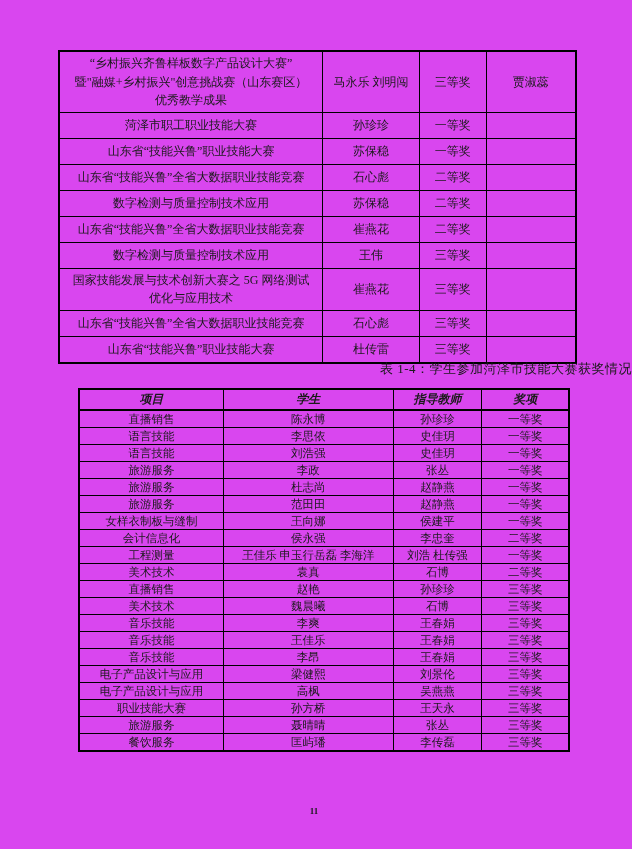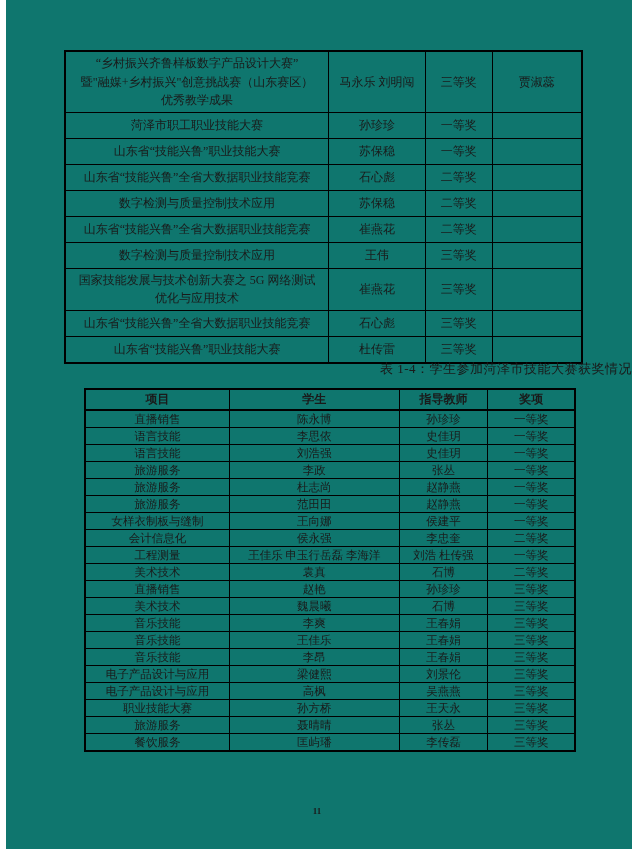--- a/index.html
+++ b/index.html
@@ -3,21 +3,21 @@
 <meta charset="utf-8">
 <style>
   html, body { margin:0; padding:0; }
   body {
     width:632px; height:849px;
     background:#ffffff;
     position:relative;
     font-family:"Liberation Serif","DejaVu Serif",serif;
     color:#1a1a1a;
   }
-  .page { position:absolute; inset:0; background:#0f766e;margin-left:6px; }
+  .page { position:absolute; inset:0; background:#d946ef; }
 
   
   table.t1 {
     position:absolute; left:58px; top:50px; width:519px;
     border-collapse:collapse; table-layout:fixed;
     border:2px solid #000;
   }
   table.t1 td {
     border:1px solid #000;
     text-align:center; vertical-align:middle;
@@ -37,20 +37,21 @@
   table.t2 {
     position:absolute; left:78px; top:388px; width:492px;
     border-collapse:collapse; table-layout:fixed;
     border:2px solid #000;
   }
   table.t2 th {
     border:1px solid #000; border-bottom:2px solid #000;
     font-size:12px; font-weight:bold;
     padding:1px 2px; height:17px; line-height:1.2;
     text-align:center;
+    font-style:italic;
   }
   table.t2 td {
     border:1px solid #000;
     text-align:center; vertical-align:middle;
     font-size:11.5px; line-height:15px;
     padding:0 2px; height:16px;
     word-break:break-word;
   }
 
   

